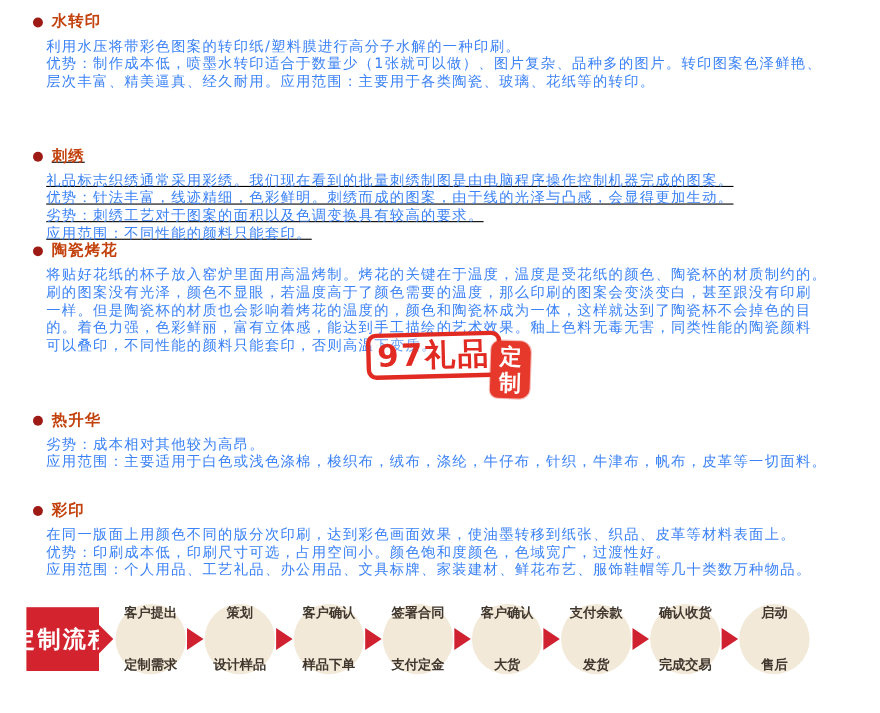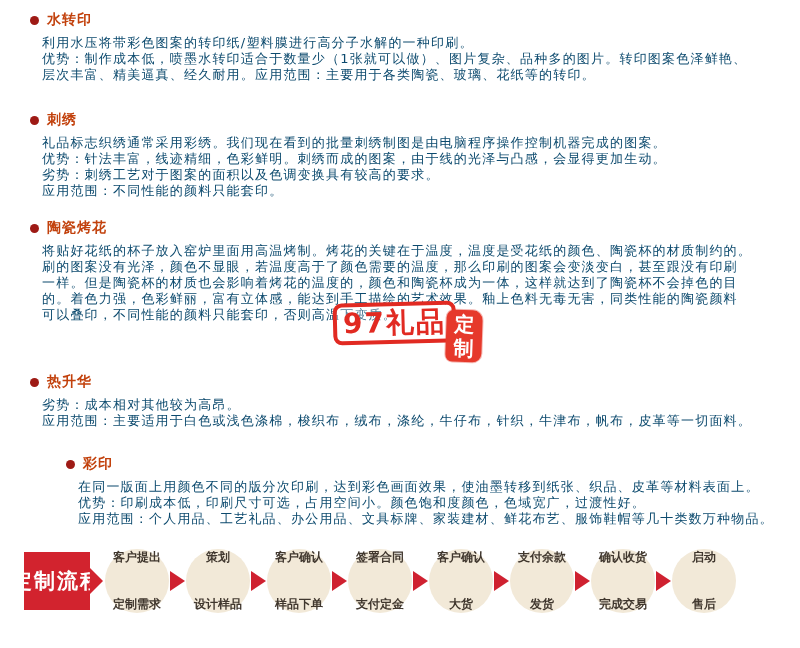--- a/index.html
+++ b/index.html
@@ -15,21 +15,21 @@
   .bullet {
     width:9px; height:9px; border-radius:50%;
     background:#9e1a15; margin-right:8px; flex:0 0 auto;
   }
   .sec-title {
     font-size:14px; font-weight:bold; color:#c2410c; letter-spacing:1px;
     white-space:nowrap;
   }
   .sec-body { margin:7px 0 0 42px; }
   .bline {
-    font-size:13px; color:#0c4a6e; line-height:16px;
+    font-size:13px; color:#3b82f6; line-height:16px;
     letter-spacing:1.2px; white-space:nowrap;
   }
   
   .wm-box {
     position:absolute; left:333px; top:302px; z-index:5;
     border:4px solid #e12a22; border-radius:9px;
     color:#e12a22; font-size:28px; font-weight:bold; letter-spacing:2px;
     padding:0px 6px; background:rgba(255,255,255,0.25);
     transform:rotate(-1.5deg); line-height:34px; white-space:nowrap;
   }
@@ -91,21 +91,21 @@
       <span class="bullet"></span>
       <span class="sec-title">水转印</span>
     </div>
     <div class="sec-body">
       <div class="bline">利用水压将带彩色图案的转印纸/塑料膜进行高分子水解的一种印刷。</div>
       <div class="bline">优势：制作成本低，喷墨水转印适合于数量少（1张就可以做）、图片复杂、品种多的图片。转印图案色泽鲜艳、</div>
       <div class="bline">层次丰富、精美逼真、经久耐用。应用范围：主要用于各类陶瓷、玻璃、花纸等的转印。</div>
     </div>
   </div>
 
-  <div class="section" style="top:112px;">
+  <div class="section" style="top:134px;text-decoration:underline;">
     <div class="sec-head">
       <span class="bullet"></span>
       <span class="sec-title">刺绣</span>
     </div>
     <div class="sec-body">
       <div class="bline">礼品标志织绣通常采用彩绣。我们现在看到的批量刺绣制图是由电脑程序操作控制机器完成的图案。</div>
       <div class="bline">优势：针法丰富，线迹精细，色彩鲜明。刺绣而成的图案，由于线的光泽与凸感，会显得更加生动。</div>
       <div class="bline">劣势：刺绣工艺对于图案的面积以及色调变换具有较高的要求。</div>
       <div class="bline">应用范围：不同性能的颜料只能套印。</div>
     </div>
@@ -129,21 +129,21 @@
     <div class="sec-head">
       <span class="bullet"></span>
       <span class="sec-title">热升华</span>
     </div>
     <div class="sec-body">
       <div class="bline">劣势：成本相对其他较为高昂。</div>
       <div class="bline">应用范围：主要适用于白色或浅色涤棉，梭织布，绒布，涤纶，牛仔布，针织，牛津布，帆布，皮革等一切面料。</div>
     </div>
   </div>
 
-  <div class="section" style="top:456px;padding-left:36px;">
+  <div class="section" style="top:456px;">
     <div class="sec-head">
       <span class="bullet"></span>
       <span class="sec-title">彩印</span>
     </div>
     <div class="sec-body">
       <div class="bline">在同一版面上用颜色不同的版分次印刷，达到彩色画面效果，使油墨转移到纸张、织品、皮革等材料表面上。</div>
       <div class="bline">优势：印刷成本低，印刷尺寸可选，占用空间小。颜色饱和度颜色，色域宽广，过渡性好。</div>
       <div class="bline">应用范围：个人用品、工艺礼品、办公用品、文具标牌、家装建材、鲜花布艺、服饰鞋帽等几十类数万种物品。</div>
     </div>
   </div>

